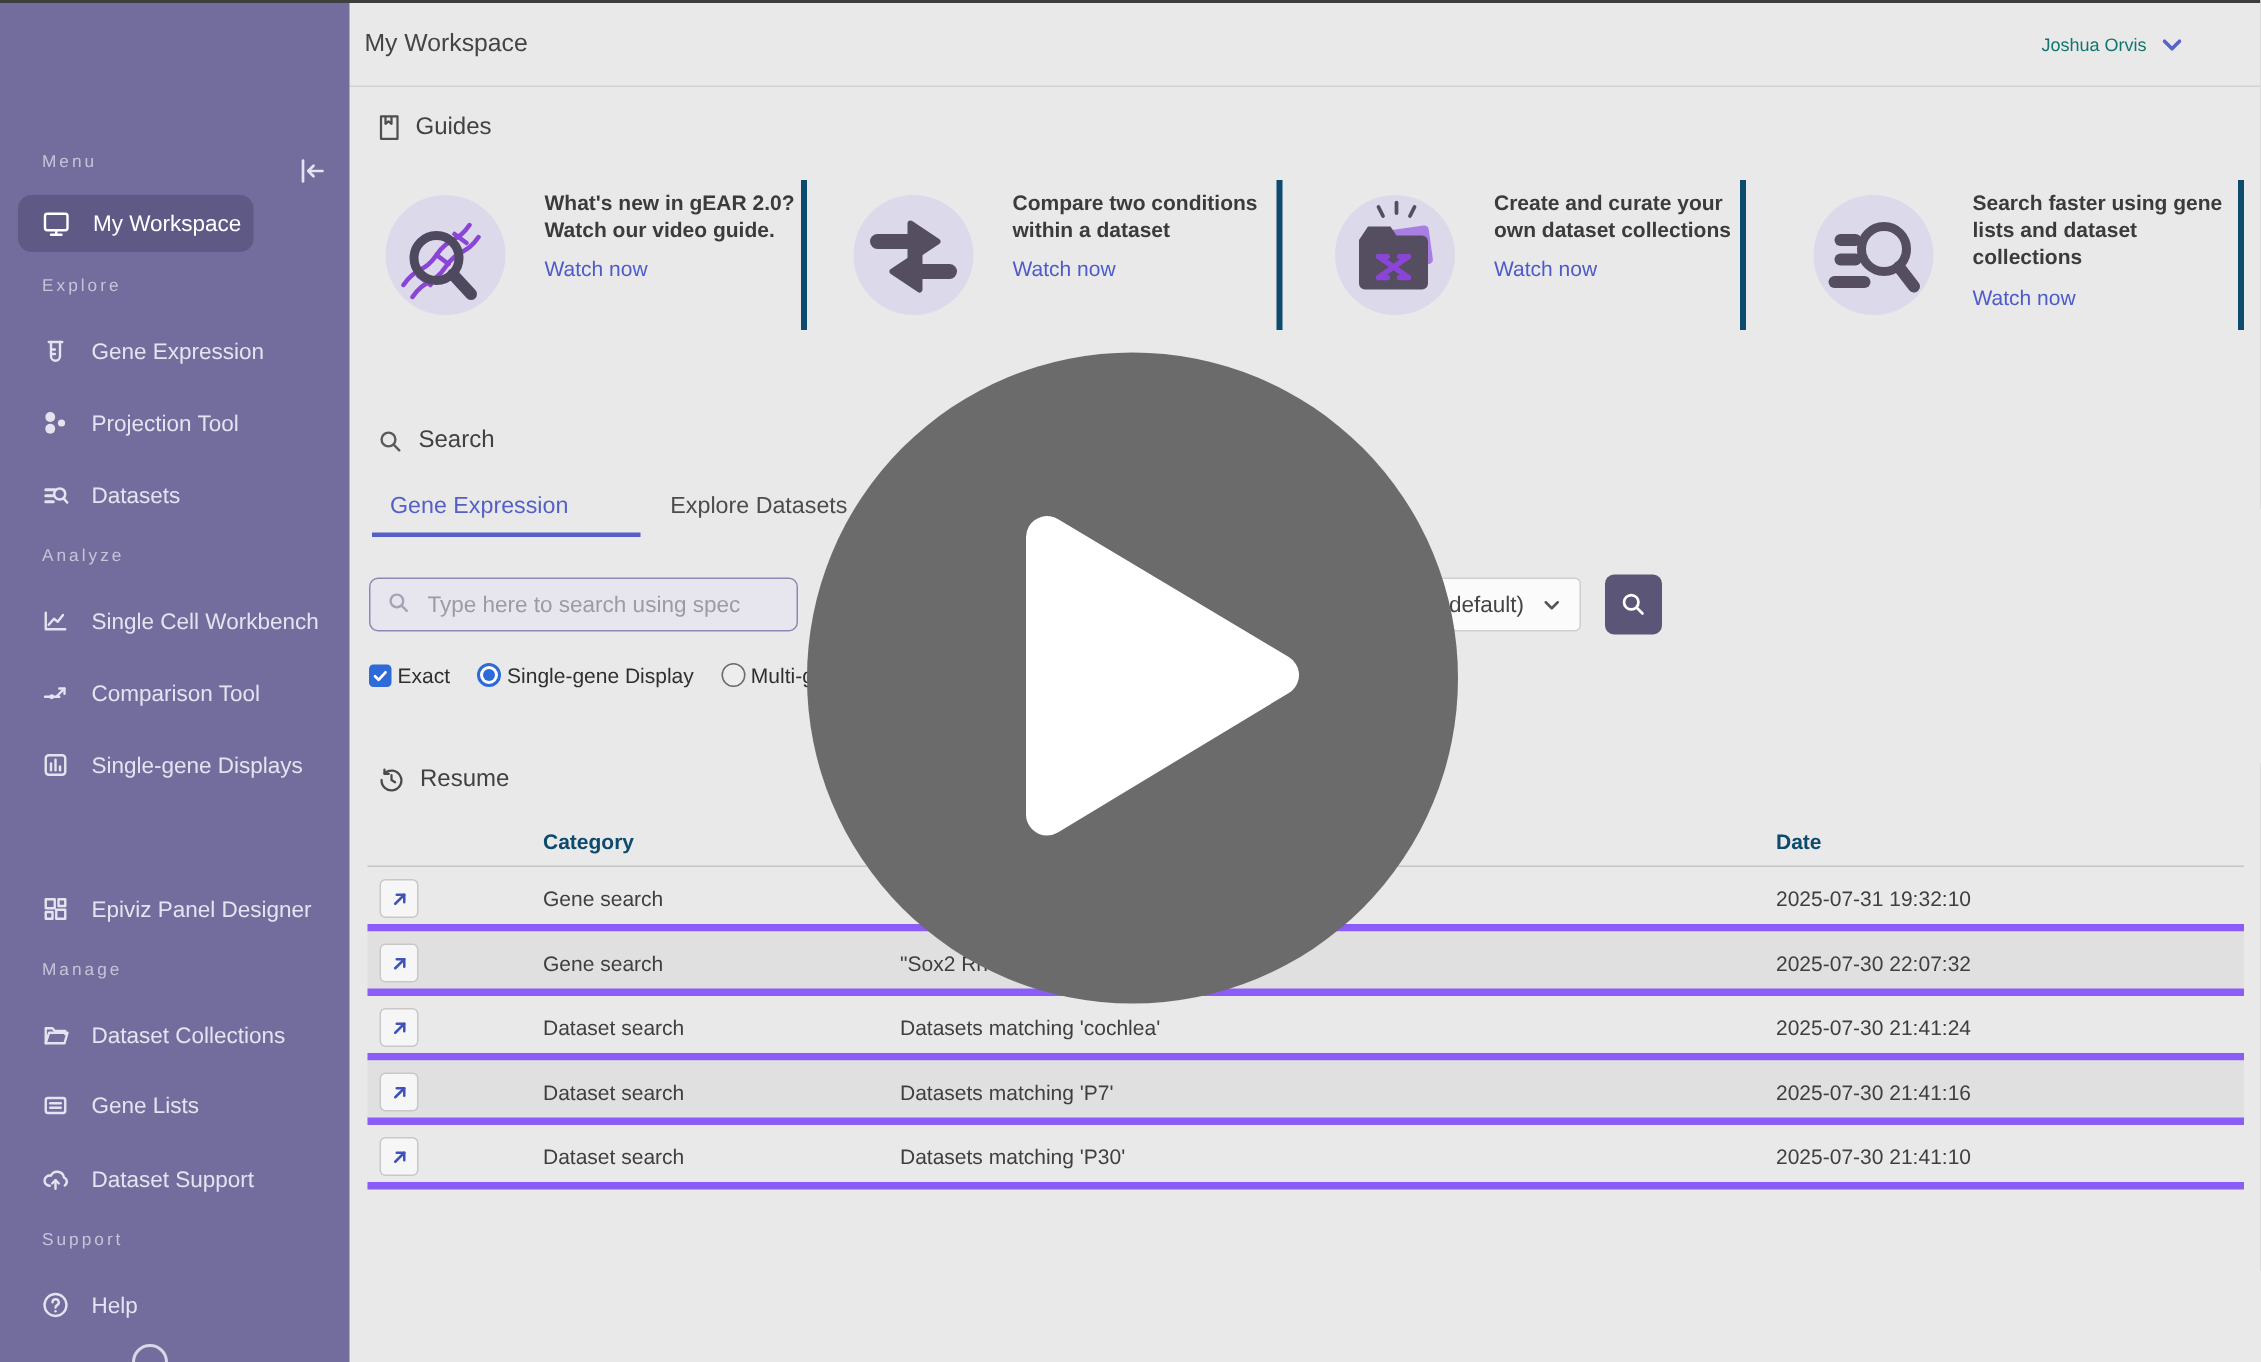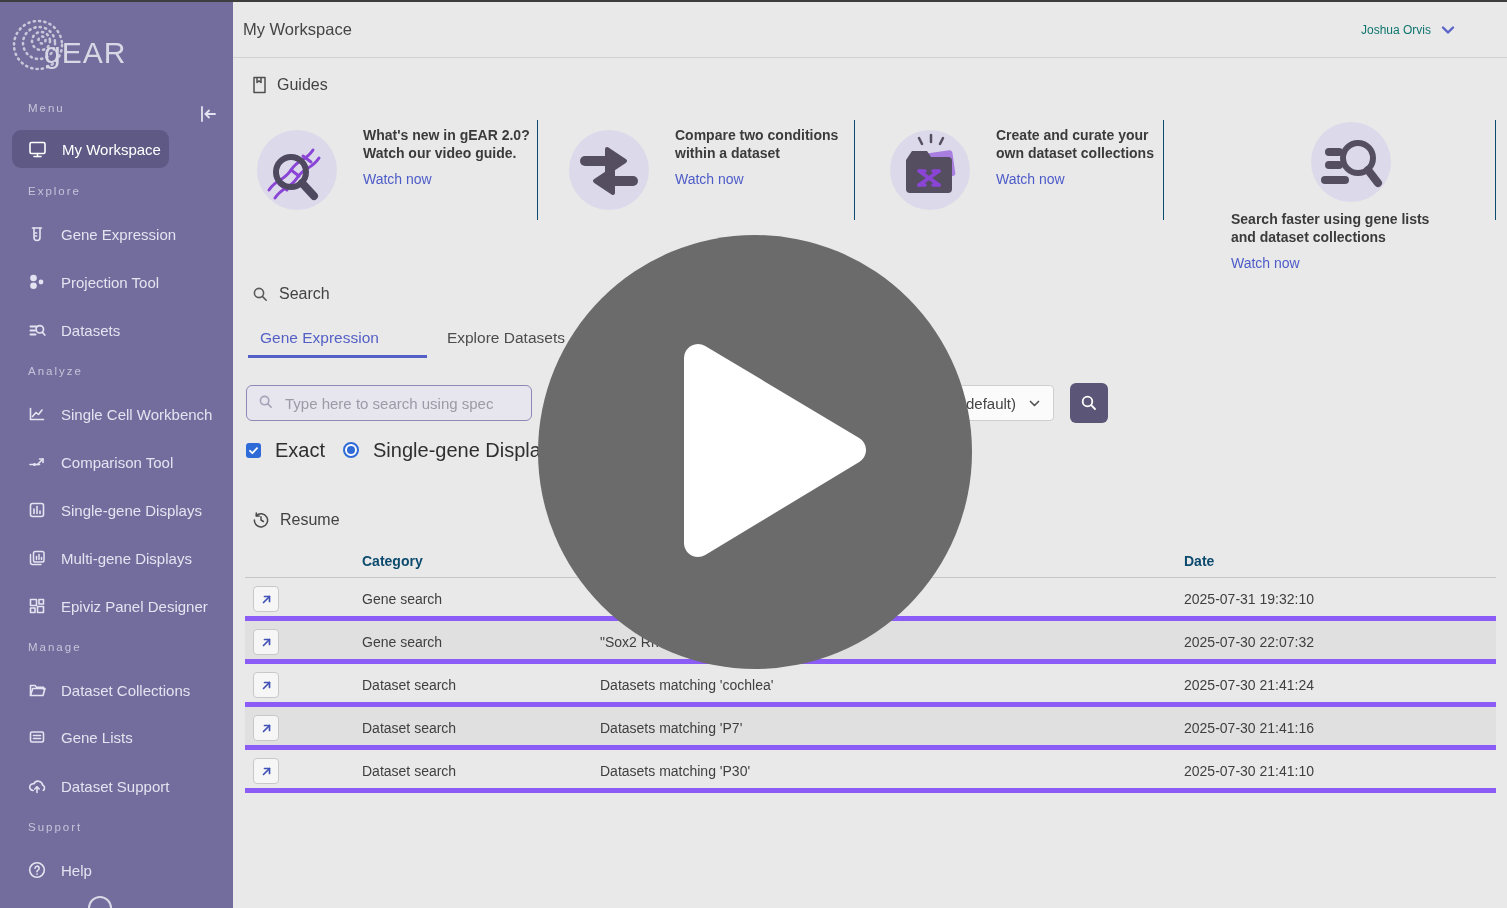--- a/index.html
+++ b/index.html
@@ -25,40 +25,40 @@
   .topbar { position:absolute; left:233px; top:2px; width:1274px; height:56px; border-bottom:1px solid #d2d2d2; display:flex; align-items:center; justify-content:space-between; padding:0 50px 0 10px; }
   .page-title { font-size:16.5px; font-weight:500; color:#454545; }
   .user-menu { display:flex; align-items:center; gap:8px; cursor:pointer; }
   .user-name { font-size:12px; color:#0f766e; }
 
   
   .sec-heading { position:absolute; display:flex; align-items:center; gap:10px; font-size:16px; color:#424242; }
 
   
   .cards-row { position:absolute; left:245px; top:120px; width:1251px; height:100px; display:flex; }
-  .card { position:relative; height:100%; border-right:1px solid #0c4a6e; display:flex; align-items:center; }
+  .card { position:relative; height:100%; border-right:4px solid #0c4a6e; display:flex; align-items:center; }
   .card-icon { width:84px; height:84px; flex:0 0 auto; }
   .card-text { margin-left:24px; align-self:flex-start; margin-top:6px; }
   .card-title { font-size:14px; font-weight:bold; color:#3b3b3b; line-height:1.3; max-width:195px; }
   .card:nth-child(4) .card-title { max-width:212px; }
   .watch-link { display:inline-block; margin-top:9px; font-size:14px; font-weight:normal; color:#4d5bc9; cursor:pointer; }
 
   
   .tabs { position:absolute; left:248px; top:325px; height:33px; display:flex; }
   .tab { font-size:15.5px; color:#4c4c4c; padding:4px 20px 10px 20px; cursor:pointer; white-space:nowrap; }
   .tab.active { color:#5560c6; border-bottom:3px solid #5560c6; padding-left:12px; padding-right:48px; }
   .search-input-wrap { position:absolute; left:246px; top:385px; width:286px; height:36px;border-radius:14px; }
   .search-input { width:100%; height:100%; border:1px solid #8d89b5; border-radius:6px; background:#e7e6ef; padding:0 10px 0 38px; font-size:15px; color:#333; font-family:"Liberation Sans",sans-serif; outline:none; }
   .search-input::placeholder { color:#9b9aa6; }
   .input-mag { position:absolute; left:12px; top:9px; }
   .dropdown { position:absolute; left:858px; top:385px; width:196px; height:36px; background:#fbfbfb; border:1px solid #cfcfcf; border-radius:4px; display:flex; align-items:center; justify-content:flex-end; padding-right:12px; gap:12px; cursor:pointer; }
   .dropdown-text { font-size:15px; color:#444; }
   .search-btn { position:absolute; left:1070px; top:383px; width:38px; height:40px; background:#5b5677; border-radius:6px; display:flex; align-items:center; justify-content:center; cursor:pointer; }
   .options-row { position:absolute; left:246px; top:440px; height:20px; display:flex; align-items:center; gap:18px; }
-  .opt { display:flex; align-items:center; gap:14px; font-size:20px; color:#2f2f2f; white-space:nowrap; }
+  .opt { display:flex; align-items:center; gap:4px; font-size:14px; color:#2f2f2f; white-space:nowrap; }
   .cbx { width:15px; height:15px; background:#2e6bd8; border-radius:3px; display:flex; align-items:center; justify-content:center; cursor:pointer; }
   .radio { width:16px; height:16px; border-radius:50%; cursor:pointer; }
   .radio.sel { border:2px solid #2e6bd8; background:#fdfdfd; position:relative; }
   .radio.sel::after { content:""; position:absolute; left:2px; top:2px; width:8px; height:8px; border-radius:50%; background:#2e6bd8; }
   .radio.unsel { border:1.5px solid #6a6a6a; background:#ededed; }
 
   
   .tbl-header { position:absolute; left:245px; top:549px; width:1251px; height:29px; border-bottom:1px solid #c6c6c6; }
   .th { position:absolute; top:4px; font-size:14px; font-weight:bold; color:#0c4a6e; }
   .row { position:absolute; left:245px; width:1251px; height:43px; border-bottom:5px solid #8b5cf6; }
@@ -70,31 +70,20 @@
   .play-overlay { position:absolute; left:538px; top:235px; width:434px; height:434px; border-radius:50%; background:#6b6b6b; z-index:50; cursor:pointer; }
   .play-overlay svg { position:absolute; left:142px; top:108px; }
 </style>
 </head>
 <body>
 
 <div id="app">
   <div class="topstrip"></div>
 
   <div class="sidebar">
-    <div class="logo">
-      <svg width="150" height="70" viewBox="0 0 150 70">
-        <g fill="none" stroke="#c9c6da" stroke-width="2.6" stroke-dasharray="1.2 4.2" stroke-linecap="round">
-          <circle cx="30" cy="35" r="24"></circle>
-          <circle cx="31" cy="33" r="16"></circle>
-          <circle cx="33" cy="31" r="9"></circle>
-          <circle cx="34" cy="30" r="3.5"></circle>
-        </g>
-      </svg>
-      <div class="logo-text">gEAR</div>
-    </div>
 
     <div class="collapse-btn">
       <svg width="24" height="24" viewBox="0 0 24 24">
         <g fill="none" stroke="#e5e3f1" stroke-width="1.8" stroke-linecap="round" stroke-linejoin="round">
           <path d="M6 5v14"></path>
             <path d="M19 12H9.5"></path>
             <path d="M13 8.5L9.5 12l3.5 3.5"></path>
         </g>
       </svg>
     </div>
@@ -170,32 +159,20 @@
     <div class="sb-item" style="top:491px">
       <svg width="20" height="20" viewBox="0 0 20 20">
         <g fill="none" stroke="#e5e3f1" stroke-width="1.6" stroke-linecap="round" stroke-linejoin="round">
           <rect x="3.5" y="3.5" width="13" height="13" rx="2"></rect>
             <path d="M7 13.5V9"></path>
             <path d="M10 13.5V6.5"></path>
             <path d="M13 13.5V11"></path>
         </g>
       </svg>
       <span class="lbl">Single-gene Displays</span>
-    </div>
-    <div class="sb-item" style="top:539px">
-      <svg width="20" height="20" viewBox="0 0 20 20">
-        <g fill="none" stroke="#e5e3f1" stroke-width="1.5" stroke-linecap="round" stroke-linejoin="round">
-          <rect x="6.5" y="3.5" width="10.5" height="10.5" rx="1.8"></rect>
-          <path d="M9.5 11.5V8.5"></path>
-            <path d="M12 11.5V6.5"></path>
-            <path d="M14.5 11.5V9.5"></path>
-          <path d="M3.5 6.5v8a2 2 0 0 0 2 2h8.5"></path>
-        </g>
-      </svg>
-      <span class="lbl">Multi-gene Displays</span>
     </div>
     <div class="sb-item" style="top:587px">
       <svg width="20" height="20" viewBox="0 0 20 20">
         <g fill="none" stroke="#e5e3f1" stroke-width="1.6" stroke-linejoin="round">
           <rect x="3.5" y="3.5" width="6" height="6"></rect>
             <rect x="12" y="3.5" width="4.5" height="4.5"></rect>
           <rect x="3.5" y="12" width="4.5" height="4.5"></rect>
             <rect x="10.5" y="10.5" width="6" height="6"></rect>
         </g>
       </svg>
@@ -319,21 +296,21 @@
             <path d="M51 43L31 57"></path>
             <path d="M31 43h6M45 43h6M31 57h6M45 57h6"></path>
         </g>
       </svg>
       <div class="card-text">
         <div class="card-title">Create and curate your own dataset collections</div>
         <span class="watch-link">Watch now</span>
       </div>
     </div>
 
-    <div class="card" style="width:332px; padding-left:43px;flex-direction:column;">
+    <div class="card" style="width:332px; padding-left:43px;">
       <svg class="card-icon" viewBox="0 0 84 84">
         <circle cx="42" cy="42" r="40" fill="#dcd9ea"></circle>
         <g fill="#544e60">
           <rect x="16" y="28" width="18" height="8" rx="4"></rect>
           <rect x="16" y="41" width="18" height="8" rx="4"></rect>
           <rect x="12" y="56" width="28" height="8" rx="4"></rect>
         </g>
         <g fill="none" stroke="#544e60" stroke-linecap="round">
           <circle cx="49" cy="38" r="15" stroke-width="6"></circle>
             <path d="M59 50l10 13" stroke-width="8"></path>

